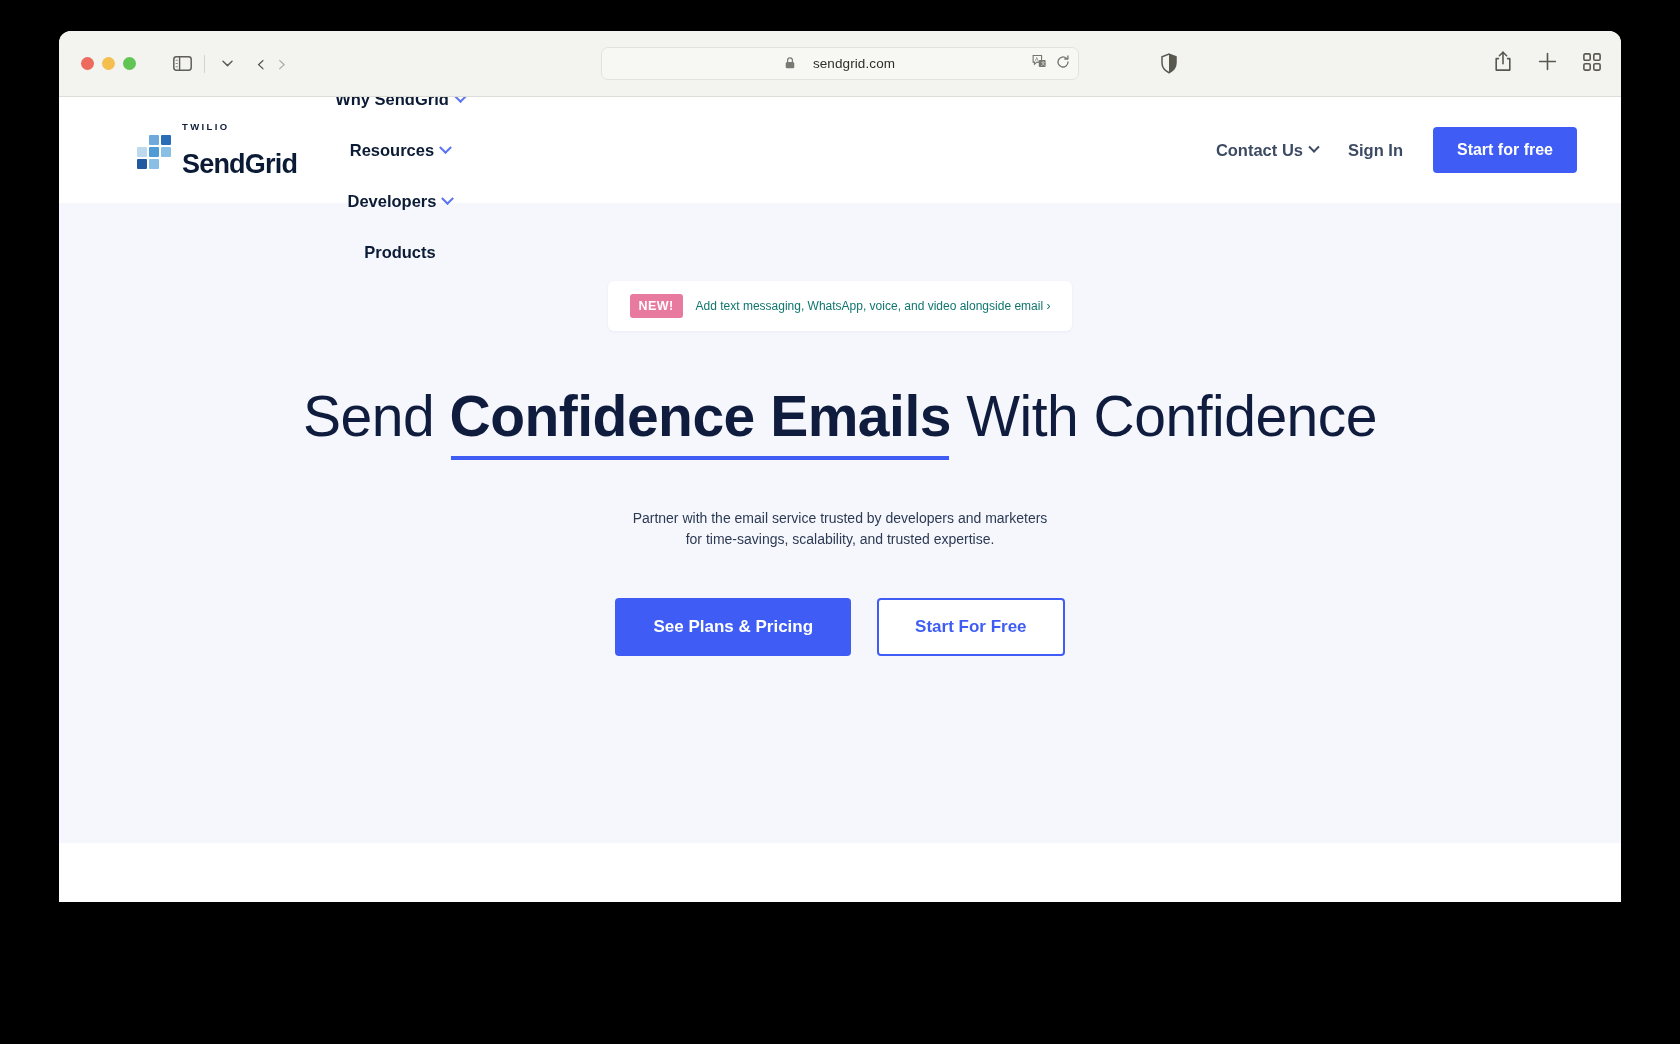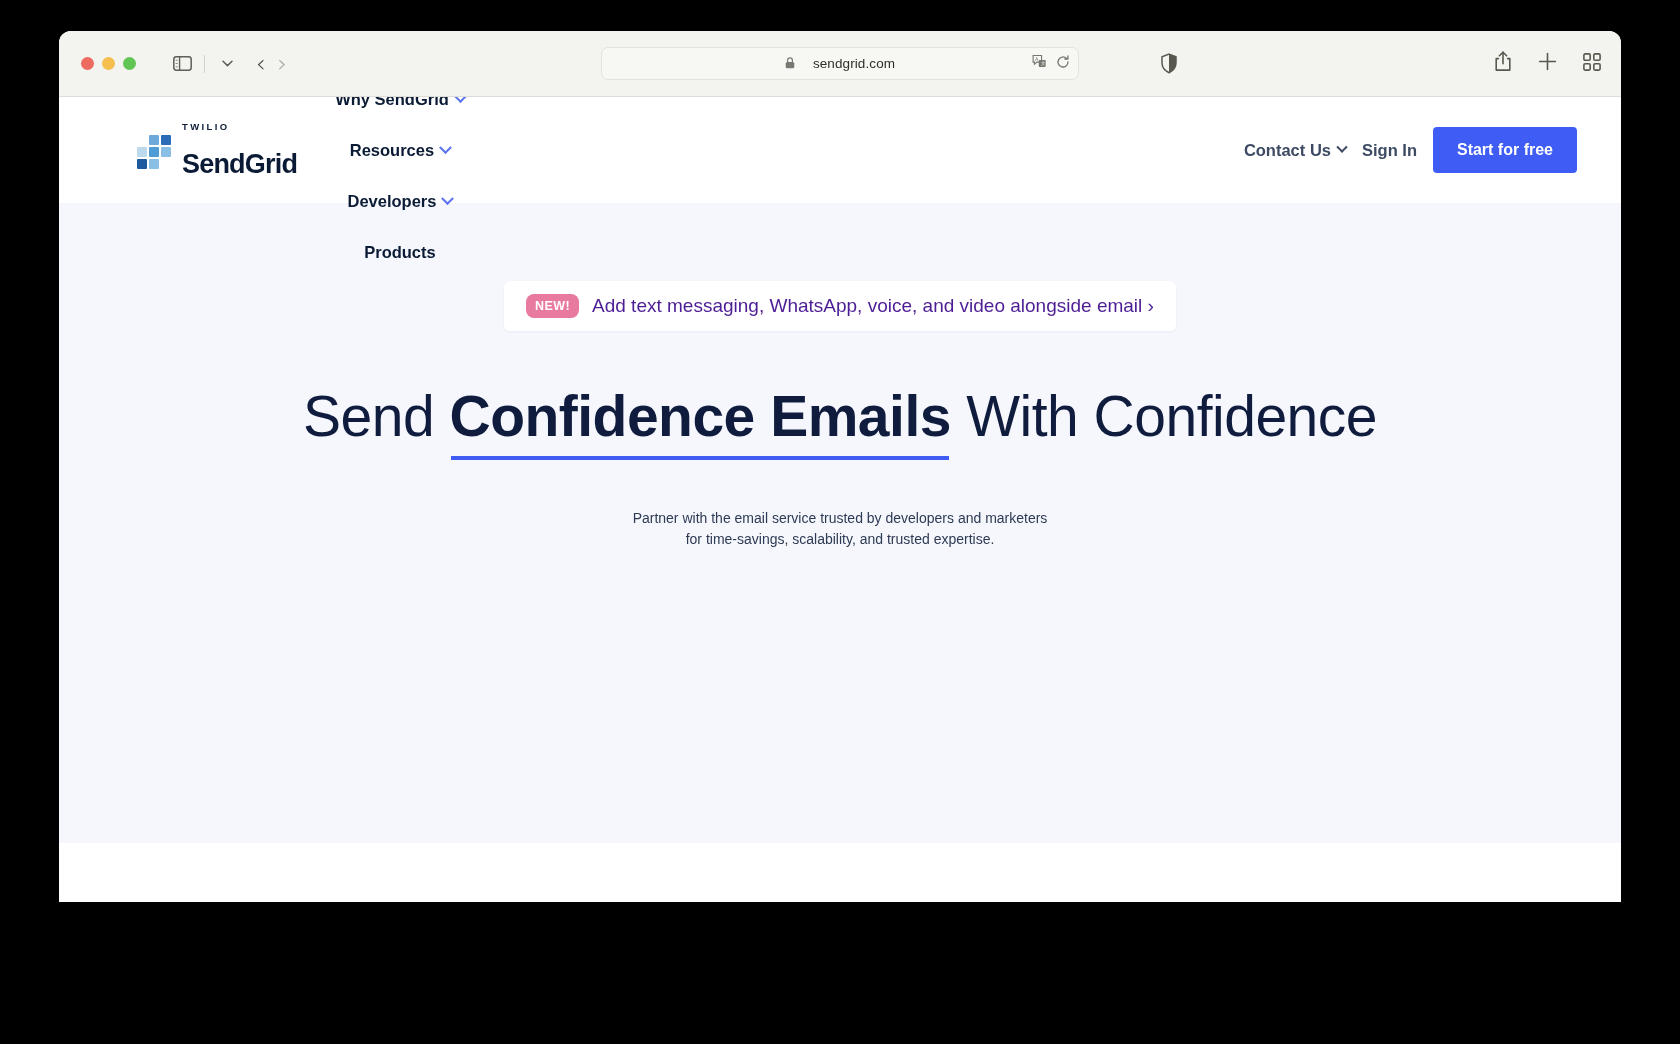--- a/index.html
+++ b/index.html
@@ -170,21 +170,21 @@
     width: 9px; height: 9px;
     border-right: 2.2px solid #5b73f0;
     border-bottom: 2.2px solid #5b73f0;
     transform: rotate(45deg) translate(-2px,-2px);
   }
 
   .header-right {
     margin-left: auto;
     display: flex;
     align-items: center;
-    gap: 16px;
+    gap: 30px;
   }
   .link-muted {
     display: flex; align-items: center; gap: 7px;
     font-size: 16.5px; font-weight: 700; color: #3c4a63;
     cursor: pointer;
   }
   .chev-muted {
     display: inline-block;
     width: 8px; height: 8px;
     border-right: 2.2px solid #3c4a63;
@@ -220,25 +220,25 @@
     padding: 13px 22px;
     box-shadow: 0 1px 3px rgba(20,30,70,0.05);
   }
   .badge-new {
     background: #e8799f;
     color: #ffffff;
     font-size: 12.5px;
     font-weight: 700;
     letter-spacing: .4px;
     padding: 5px 9px;
-    border-radius: 8px;
+    border-radius: 3px;
   }
   .promo-text {
-    font-size: 19px;
-    color: #4c1d95;
+    font-size: 12px;
+    color: #0f766e;
     cursor: pointer;
   }
 
   .headline {
     margin-top: 55px;
     font-size: 57px;
     color: #101c3e;
     font-weight: 300;
     letter-spacing: -0.5px;
     line-height: 1.08;
@@ -465,20 +465,24 @@
         <span class="promo-text">Add text messaging, WhatsApp, voice, and video alongside email ›</span>
       </div>
 
       <h1 class="headline"><span>Send </span><span class="bold">Confidence Emails</span><span> With Confidence</span></h1>
 
       <p class="subhead">
         <span>Partner with the email service trusted by developers and marketers</span><br>
         <span>for time-savings, scalability, and trusted expertise.</span>
       </p>
 
+      <div class="cta-row">
+        <button class="btn-primary">See Plans &amp; Pricing</button>
+        <button class="btn-secondary">Start For Free</button>
+      </div>
     </div>
 
     <div class="showcase">
 
       
 
       
 
     </div>
 

